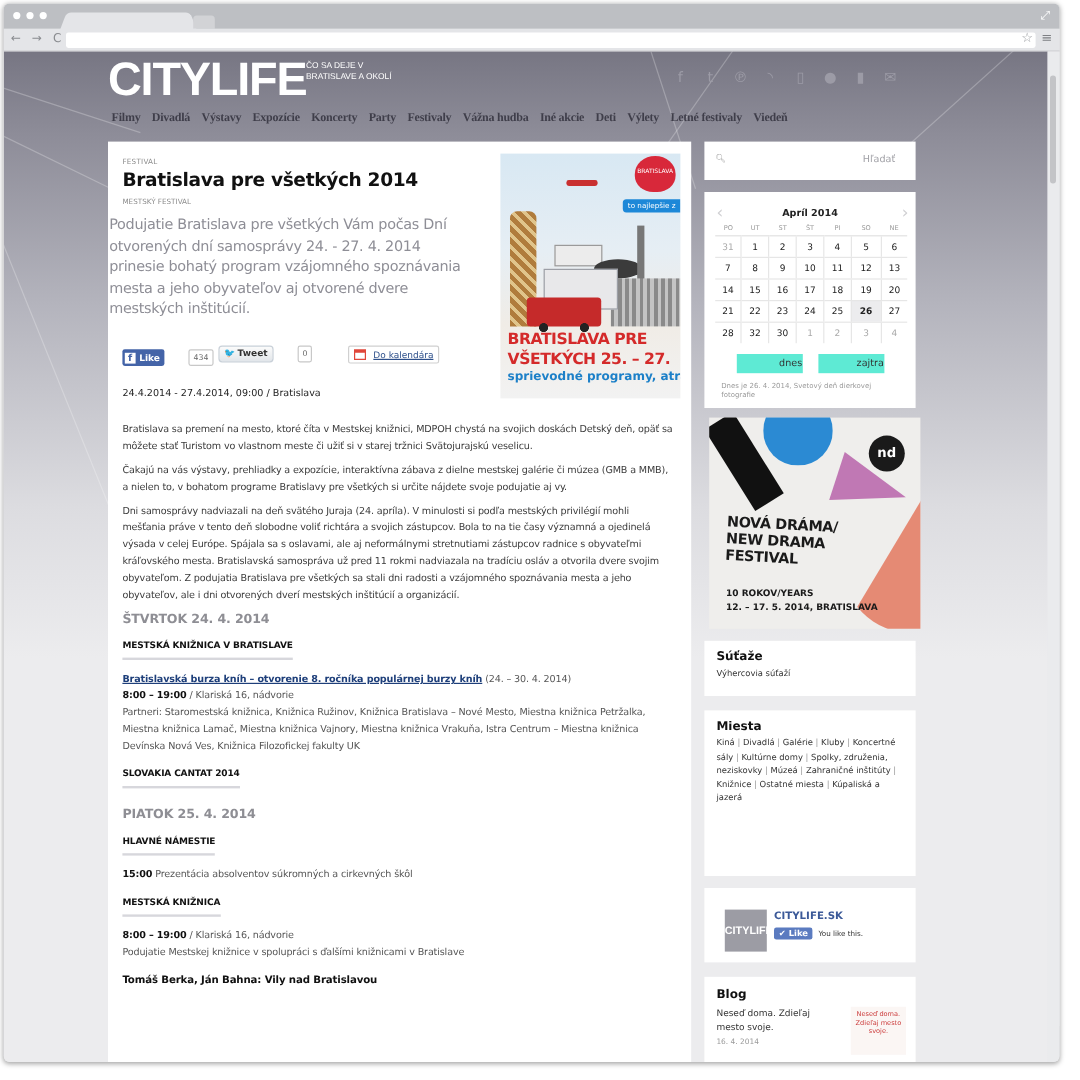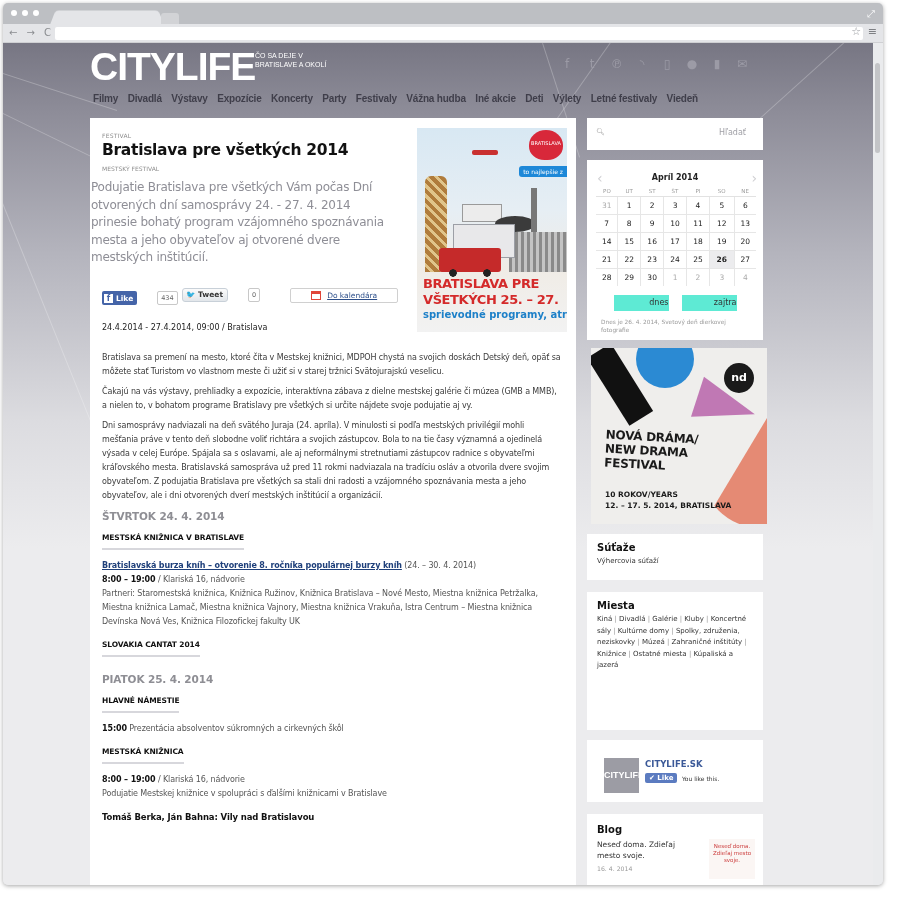--- a/index.html
+++ b/index.html
@@ -22,21 +22,21 @@
   .scrollbar { position: absolute; right: 0; top: 40px; width: 10px; height: 842px; background: #eaebed; }
   .thumb { position: absolute; left: 2px; top: 20px; width: 5px; height: 90px; background: #c3c4c7; border-radius: 3px; }
   .line { position: absolute; height: 1px; background: rgba(255,255,255,0.25); transform-origin: 0 0; }
 
   .logo { position: absolute; left: 87px; top: 2px; font-family: "Liberation Sans", sans-serif; font-weight: bold; font-size: 39px; color: #ffffff; letter-spacing: -1px; }
   .tagline { position: absolute; left: 252px; top: 8px; font-family: "Liberation Sans", sans-serif; font-size: 7px; line-height: 9px; color: #ffffff; }
   .social { position: absolute; left: 557px; top: 14px; display: flex; gap: 11px; }
   .social span { display: inline-block; width: 14px; height: 14px; color: #9c9ba6; font-size: 12px; line-height: 14px; text-align: center; }
 
   .mainnav { position: absolute; left: 90px; top: 50px; display: flex; gap: 0; }
-  .mainnav a { font-family: Liberation Sans, sans-serif; font-weight: bold; font-size: 10px; color: #3f3e4a; text-decoration: none; margin-right: 9.5px; letter-spacing: -0.2px; }
+  .mainnav a { font-family: Liberation Serif, serif; font-weight: bold; font-size: 10px; color: #3f3e4a; text-decoration: none; margin-right: 9.5px; letter-spacing: -0.2px; }
 
   .content { position: absolute; left: 87px; top: 75px; width: 486px; height: 780px; background: #ffffff; }
   .category { position: absolute; left: 12px; top: 14px; font-size: 6px; color: #8d8d8d; letter-spacing: 0.2px; }
   .title { position: absolute; left: 12px; top: 23px; font-family: "DejaVu Sans", sans-serif; font-weight: bold; font-size: 15.5px; color: #111111; letter-spacing: -0.3px; }
   .subtitle { position: absolute; left: 12px; top: 47px; font-size: 6px; color: #8d8d8d; }
   .lead { position: absolute; left: 1px; top: 61px; width: 305px; font-size: 12px; line-height: 17.5px; color: #8e8e96; letter-spacing: -0.25px; }
   .poster { position: absolute; left: 327px; top: 10px; width: 150px; height: 204px; background: linear-gradient(to bottom, #d8e8f3 0%, #e6eef4 40%, #f0ece6 70%, #f2f2f2 100%); overflow: hidden; }
   .poster .balloon { position: absolute; right: 4px; top: 2px; width: 34px; height: 30px; background: #d8283a; border-radius: 50% 50% 45% 45%; color: #fff; font-size: 5px; text-align: center; padding-top: 10px; }
   .poster .banner { position: absolute; right: 0; top: 38px; background: #1d88d8; color: #fff; font-size: 6px; padding: 2px 4px; border-radius: 3px 0 0 3px; }
   .poster .plane { position: absolute; left: 55px; top: 22px; width: 26px; height: 5px; background: #c93030; border-radius: 2px; }
@@ -51,21 +51,21 @@
   .poster .ptitle { position: absolute; left: 6px; top: 148px; font-family: "DejaVu Sans", sans-serif; font-weight: bold; color: #d42a2a; font-size: 13px; line-height: 16px; white-space: nowrap; letter-spacing: -0.4px; }
   .poster .psub { position: absolute; left: 6px; top: 181px; color: #1d80c8; font-size: 10px; font-weight: bold; white-space: nowrap; }
 
   .share { position: absolute; left: 12px; top: 173px; display: flex; align-items: center; }
   .fb-like { display: inline-flex; align-items: center; height: 14px; background: #4464a8; color: #ffffff; font-size: 7.5px; font-weight: bold; padding: 0 4px 0 2px; border-radius: 2px; }
   .fb-like .f { display: inline-block; width: 9px; height: 9px; background: #fff; color: #4464a8; font-size: 8px; line-height: 10px; text-align: center; margin-right: 3px; font-weight: bold; }
   .count { display: inline-block; height: 14px; border: 1px solid #c8c8c8; border-radius: 2px; font-size: 6.5px; color: #666; padding: 2px 3px; margin-left: 20px; background: #fff; }
   .tweet { display: inline-flex; align-items: center; height: 14px; margin-left: 4px; background: linear-gradient(#fbfbfb, #e2e6ea); border: 1px solid #c8d0d8; border-radius: 3px; font-size: 7.5px; font-weight: bold; color: #333; padding: 0 4px; margin-top: -7px; }
   .tweet .bird { color: #2aa3ef; margin-right: 2px; }
   .tcount { margin-top: -7px; }
-  .cal { display: inline-flex; align-items: center; margin-left: 30px; height: 15px; border: 1px solid #d0d0d0; padding: 0 20px; border-radius: 2px; margin-top: -6px; }
+  .cal { display: inline-flex; align-items: center; margin-left: 30px; height: 15px; border: 1px solid #d0d0d0; padding: 0 4px; border-radius: 2px; margin-top: -6px; }
   .cal .ci { width: 10px; height: 9px; border: 1px solid #e0463a; border-top: 3px solid #e0463a; margin-right: 6px; }
   .cal a { font-size: 7.5px; color: #2d4f8a; text-decoration: underline; }
 
   .meta { position: absolute; left: 12px; top: 205px; font-size: 8px; color: #222222; }
   .meta a { color: #222; }
 
   .body { position: absolute; left: 12px; top: 233px; width: 460px; font-size: 8px; line-height: 14px; color: #3b3b3b; letter-spacing: -0.12px; }
   .body p { margin-bottom: 6px; }
   .day { font-family: "DejaVu Sans", sans-serif; font-weight: bold; font-size: 10.5px; color: #8e8e94; margin: 6px 0 8px 0; }
   .venue { display: inline-block; font-weight: bold; font-size: 7.5px; color: #111; border-bottom: 2px solid #d7d7dc; padding-bottom: 3px; margin-bottom: 9px; }
@@ -310,21 +310,21 @@
                 <td>21</td>
                 <td>22</td>
                 <td>23</td>
                 <td>24</td>
                 <td>25</td>
                 <td class="today">26</td>
                 <td>27</td>
               </tr>
               <tr>
                 <td class="last">28</td>
-                <td class="last">29</td>
+                <td class="last">32</td>
                 <td class="last">30</td>
                 <td class="other last">1</td>
                 <td class="other last">2</td>
                 <td class="other last">3</td>
                 <td class="other last">4</td>
               </tr>
             </tbody>
         </table>
         <div class="calbtns">
           <div class="calbtn">dnes</div>

